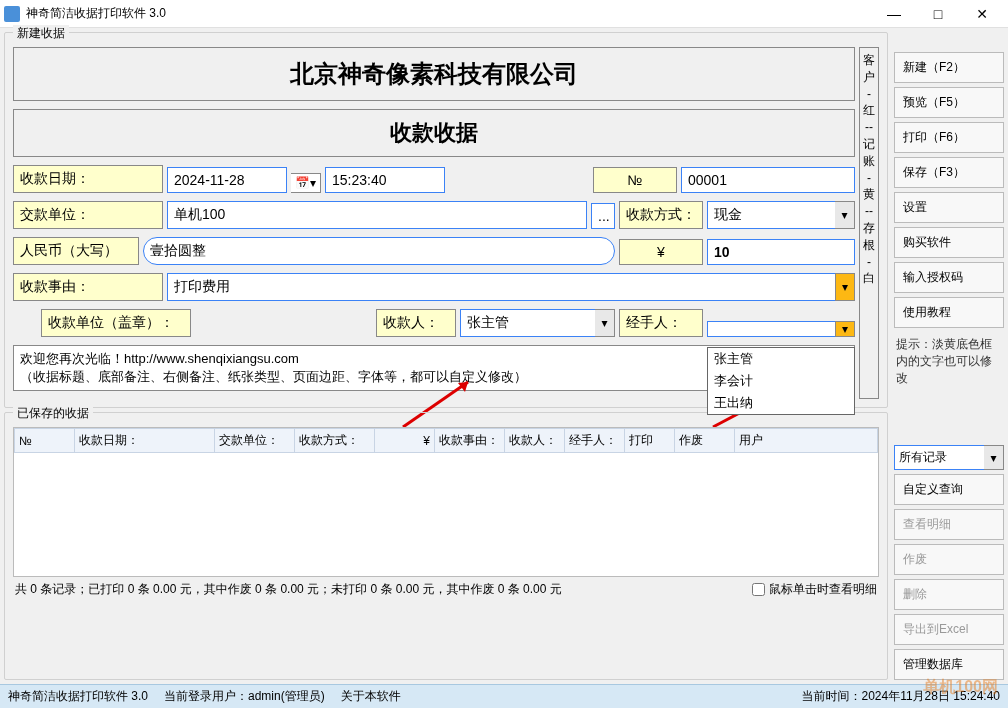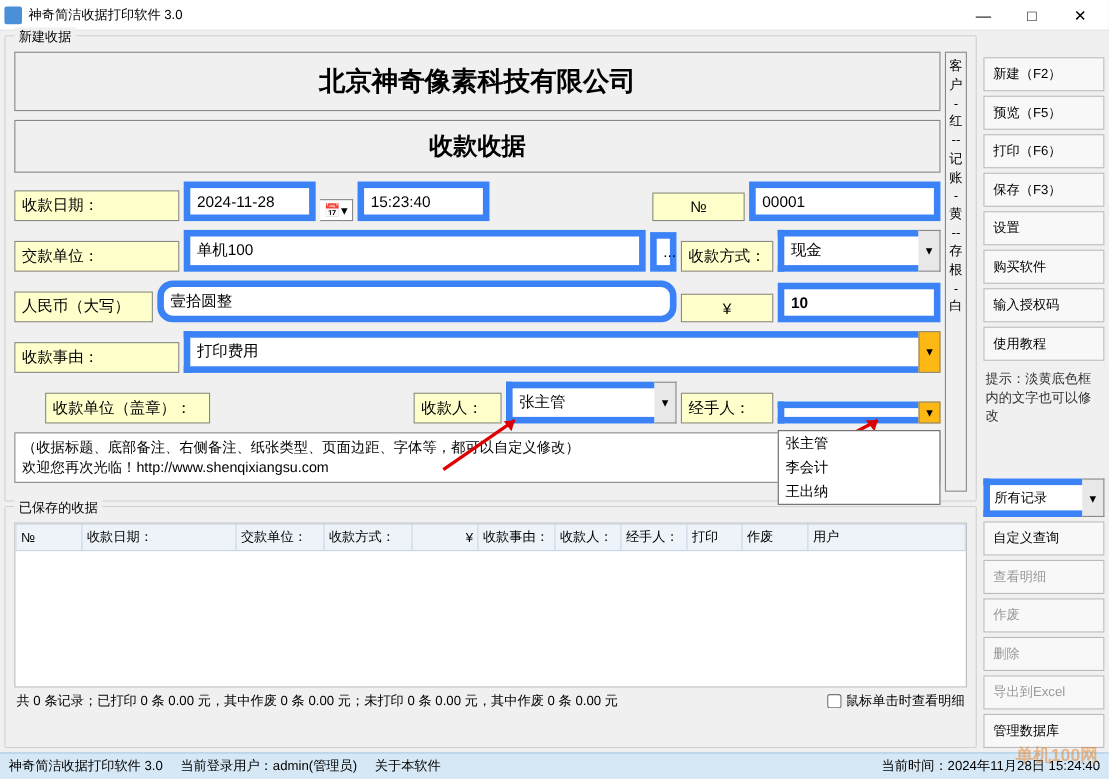--- a/index.html
+++ b/index.html
@@ -15,21 +15,21 @@
 .right-col { width: 110px; display: flex; flex-direction: column; gap: 4px; padding-top: 20px; }
 .groupbox { border: 1px solid #d0d0d0; border-radius: 2px; position: relative; }
 .groupbox-title { position: absolute; top: -8px; left: 8px; background: #f0f0f0; padding: 0 4px; font-size: 12px; }
 .receipt-area { padding: 14px 8px 8px 8px; display: flex; gap: 4px; }
 .receipt-form { flex: 1; }
 .side-note { width: 20px; border: 1px solid #888; text-align: center; font-size: 12px; line-height: 1.4; padding: 4px 2px; writing-mode: horizontal-tb; display: flex; flex-direction: column; align-items: center; }
 .form-row { display: flex; gap: 4px; margin-bottom: 8px; align-items: flex-end; }
 .big-title { border: 1px solid #888; font-size: 24px; font-weight: bold; text-align: center; padding: 10px; font-family: SimSun, serif; }
 .sub-title { border: 1px solid #888; font-size: 22px; font-weight: bold; text-align: center; padding: 8px; font-family: SimSun, serif; }
 .yellow-field { background: #ffffcc; border: 1px solid #888; padding: 4px 6px; font-size: 14px; }
-.white-field { background: #fff; border: 6px solid #3b82f6; padding: 4px 6px; font-size: 14px; }
+.white-field { background: #fff; border: 1px solid #3b82f6; padding: 4px 6px; font-size: 14px; }
 .dropdown-btn { background: #fdb813; border: 1px solid #888; width: 20px; display: flex; align-items: center; justify-content: center; cursor: pointer; }
 .dropdown-btn-grey { background: #e8e8e8; border: 1px solid #888; width: 20px; display: flex; align-items: center; justify-content: center; cursor: pointer; border-left: none; }
 .date-cal-btn { background: #fff; border: 1px solid #888; padding: 2px 4px; border-left: none; display: flex; align-items: center; }
 .note-box { border: 1px solid #888; padding: 4px 6px; font-size: 13px; min-height: 38px; background: #fff; }
 .dropdown-list { position: absolute; background: #fff; border: 1px solid #666; font-size: 13px; z-index: 10; }
 .dropdown-item { padding: 2px 12px 2px 6px; cursor: pointer; }
 .btn { background: #f8f8f8; border: 1px solid #bbb; padding: 6px 8px; text-align: left; font-size: 12px; cursor: pointer; }
 .btn.disabled { color: #999; }
 .hint-text { font-size: 12px; color: #333; padding: 4px 2px; line-height: 1.4; }
 .saved-area { padding: 14px 8px 8px 8px; display: flex; flex-direction: column; }
@@ -129,22 +129,22 @@
                 <div class="dropdown-list" style="left:0;top:26px;width:100%;">
                   <div class="dropdown-item">张主管</div>
                   <div class="dropdown-item">李会计</div>
                   <div class="dropdown-item">王出纳</div>
                 </div>
               </div>
             </div>
 
             <div class="form-row">
               <div class="note-box" style="flex:1;">
+                <div>欢迎您再次光临！http://www.shenqixiangsu.com</div>
                 <div>（收据标题、底部备注、右侧备注、纸张类型、页面边距、字体等，都可以自定义修改）</div>
-                <div>欢迎您再次光临！http://www.shenqixiangsu.com</div>
               </div>
             </div>
 
             <div class="arrow" style="left:390px;top:330px;">
               <svg width="80" height="50">
                   <line x1="0" y1="50" x2="65" y2="5" stroke="#d00" stroke-width="3"></line>
                   <polygon points="65,5 55,6 62,15" fill="#d00"></polygon>
                 </svg>
             </div>
             <div class="arrow" style="left:700px;top:330px;">

